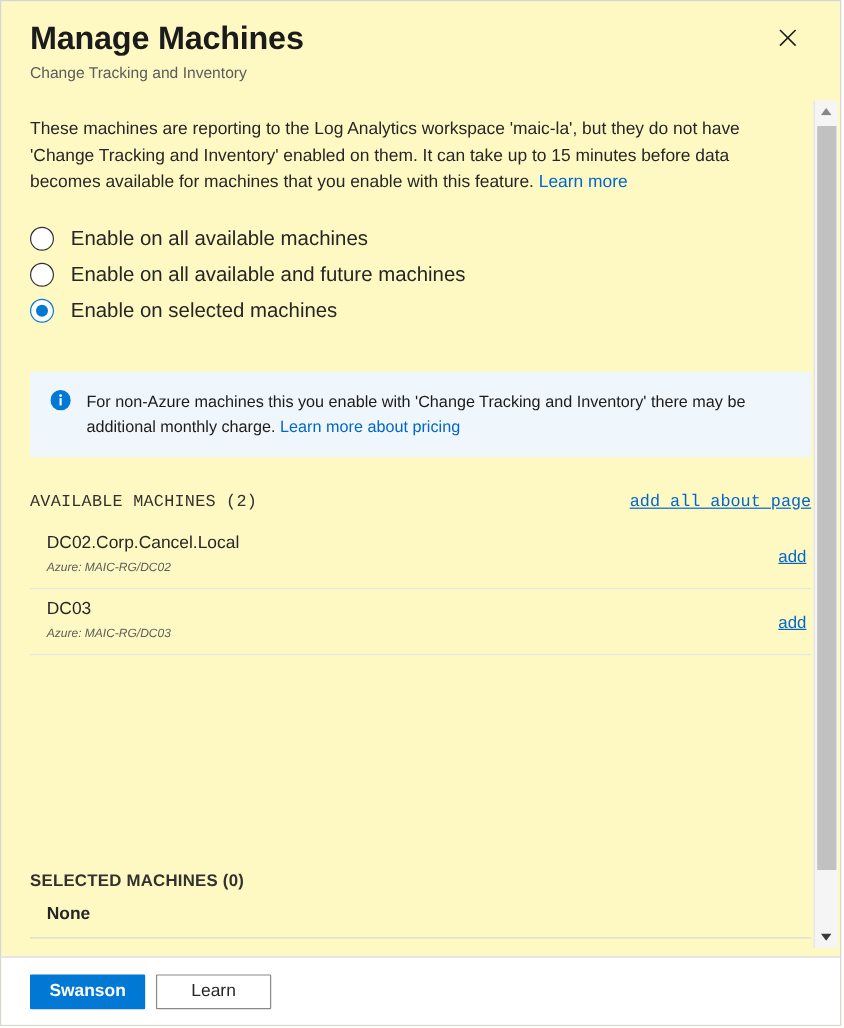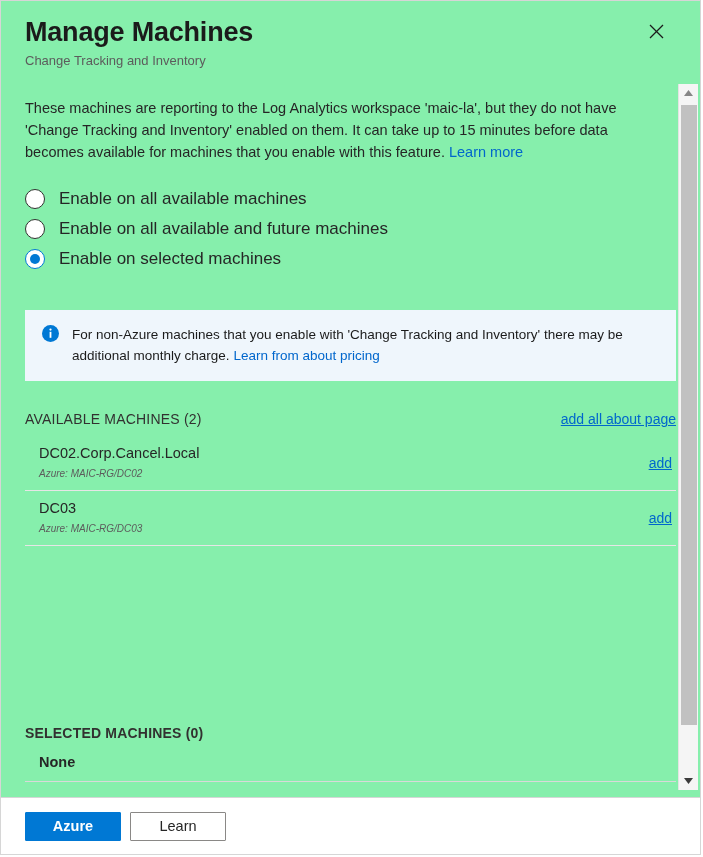--- a/index.html
+++ b/index.html
@@ -9,21 +9,21 @@
   }
   body {
     font-family: "Liberation Sans", sans-serif;
     -webkit-font-smoothing: antialiased;
   }
   .dialog {
     position: relative;
     width: 701px;
     height: 855px;
     border: 1px solid #d6d6d6;
-    background: #86efac;
+    background: #fef9c3;
     box-sizing: border-box;
     overflow: hidden;
   }
 
   
   .header {
     position: relative;
     padding: 14px 24px 0 24px;
   }
   .title {
@@ -137,20 +137,21 @@
     line-height: 21px;
     color: #1b1b1b;
   }
 
   
   .section-head {
     display: flex;
     align-items: baseline;
     justify-content: space-between;
     margin-top: 30px;
+    font-family: Liberation Mono, monospace;
   }
   .section-title {
     font-size: 14px;
     color: #323130;
     letter-spacing: 0.2px;
   }
   .section-action {
     font-size: 14px;
   }
   .machine-list {
@@ -313,22 +314,22 @@
 
     <div class="info-banner">
       <span class="info-icon">
         <svg width="17" height="17" viewBox="0 0 17 17">
           <circle cx="8.5" cy="8.5" r="8.5" fill="#0078d4"></circle>
           <rect x="7.6" y="6.8" width="1.8" height="6" fill="#ffffff"></rect>
           <circle cx="8.5" cy="4.6" r="1.15" fill="#ffffff"></circle>
         </svg>
       </span>
       <div class="info-text">
-        <span>For non-Azure machines that you enable with 'Change Tracking and Inventory' there may be additional monthly charge.</span>
-        <a class="link">Learn from about pricing</a>
+        <span>For non-Azure machines this you enable with 'Change Tracking and Inventory' there may be additional monthly charge.</span>
+        <a class="link">Learn more about pricing</a>
       </div>
     </div>
 
     <div class="section-head">
       <span class="section-title">AVAILABLE MACHINES (2)</span>
       <a class="link underline section-action">add all about page</a>
     </div>
 
     <div class="machine-list">
       <div class="machine-row">
@@ -350,17 +351,17 @@
     <div class="spacer-none"></div>
 
     <div class="selected-section">
       <div class="section-title">SELECTED MACHINES (0)</div>
       <div class="none-row">None</div>
     </div>
 
   </div>
 
   <div class="footer">
-    <button class="btn btn-primary">Azure</button>
+    <button class="btn btn-primary">Swanson</button>
     <button class="btn btn-secondary">Learn</button>
   </div>
 
 </div>
 
 </body></html>

